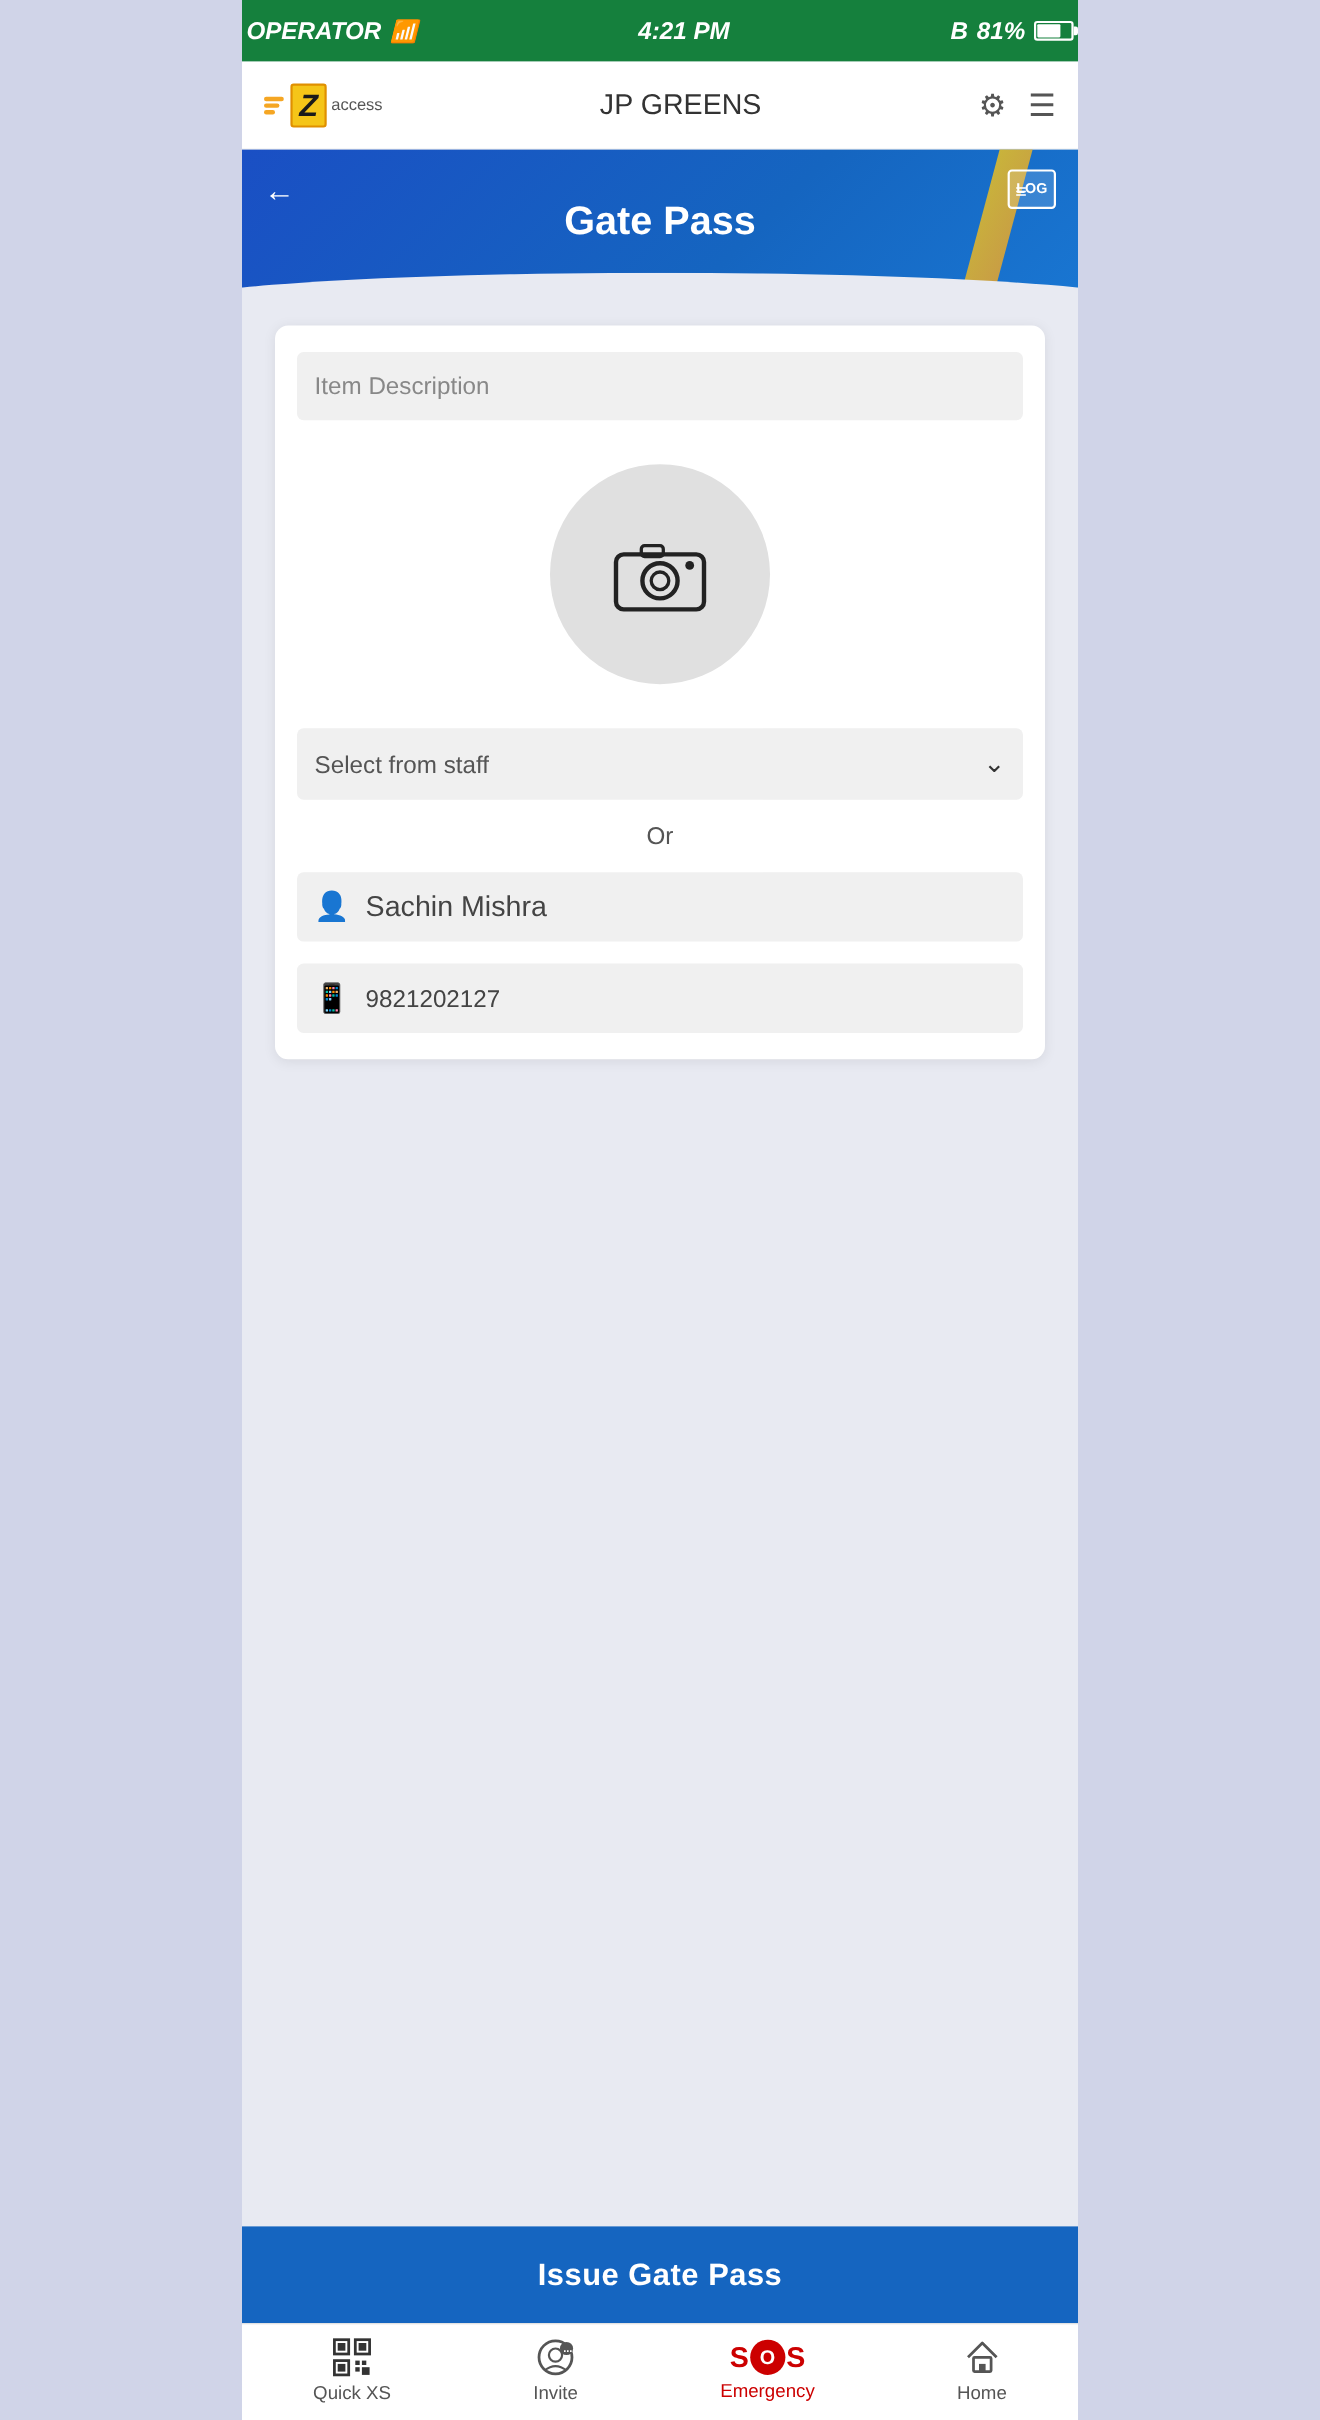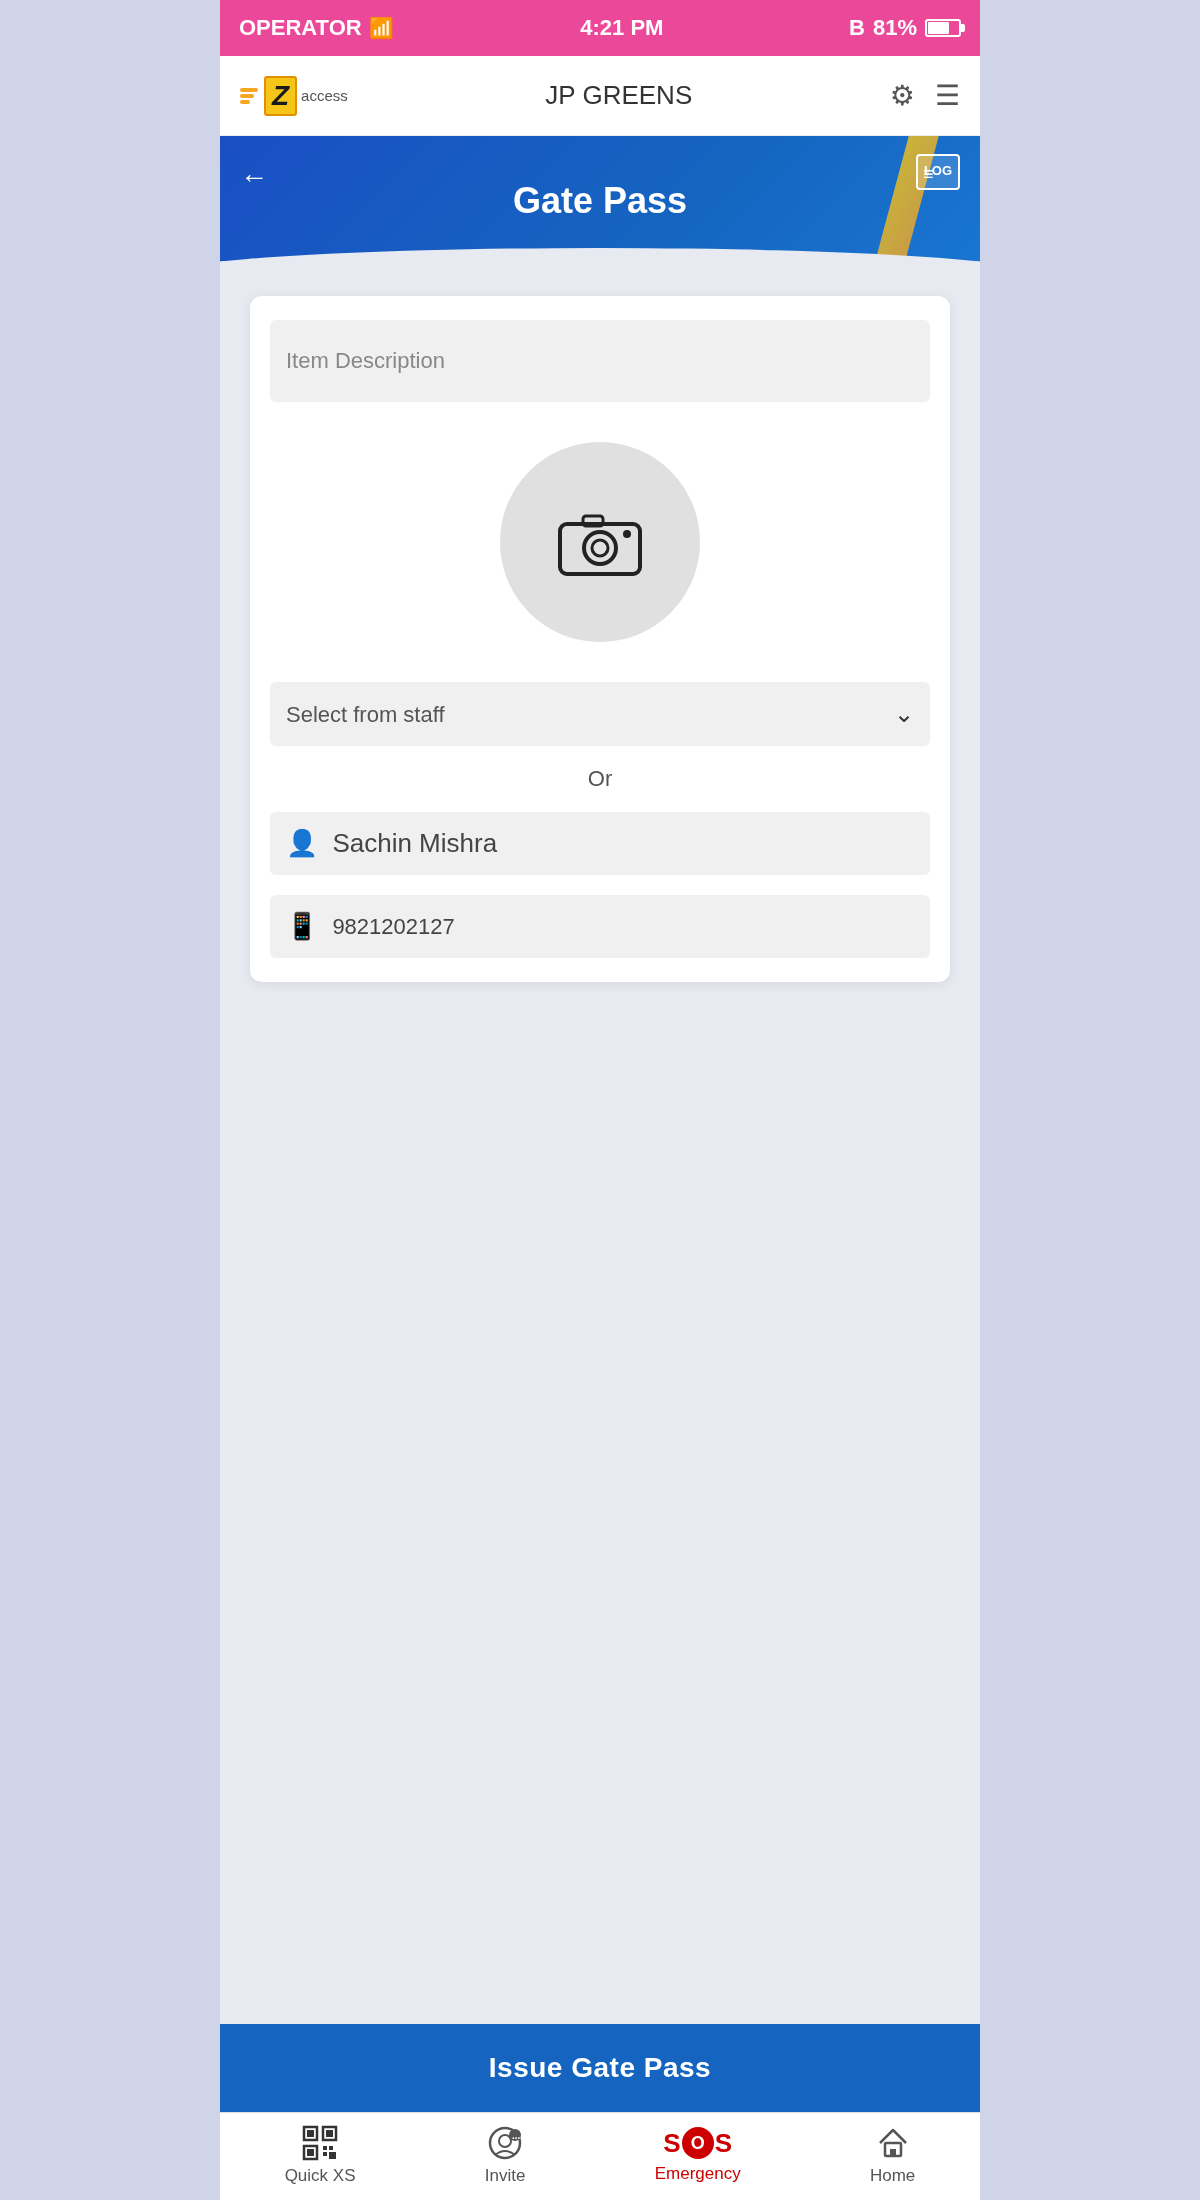--- a/index.html
+++ b/index.html
@@ -16,29 +16,30 @@
       min-height: 2200px;
       background: #e8eaf2;
       position: relative;
       overflow: hidden;
       display: flex;
       flex-direction: column;
     }
 
     
     .status-bar {
-      background: #ec4899;
+      background: #15803d;
       color: white;
       display: flex;
       justify-content: space-between;
       align-items: center;
-      padding: 8px 19px;
+      padding: 8px 4px;
       font-size: 22px;
       font-weight: bold;
       height: 56px;
+      font-style: italic;
     }
     .status-left { display: flex; align-items: center; gap: 8px; }
     .status-right { display: flex; align-items: center; gap: 8px; }
     .wifi-icon { font-size: 20px; }
     .battery-bar {
       width: 36px; height: 18px; border: 2px solid white; border-radius: 3px;
       position: relative; display: inline-flex; align-items: center; padding: 1px;
     }
     .battery-bar::after {
       content: '';
@@ -172,21 +173,21 @@
       flex-direction: column;
       gap: 20px;
       box-shadow: 0 2px 12px rgba(0,0,0,0.08);
     }
 
     
     .input-field {
       background: #f0f0f0;
       border: none;
       border-radius: 6px;
-      padding: 28px 16px;
+      padding: 18px 16px;
       font-size: 22px;
       color: #888;
       width: 100%;
       outline: none;
     }
     .input-field::placeholder { color: #888; }
 
     
     .camera-area {
       display: flex;

